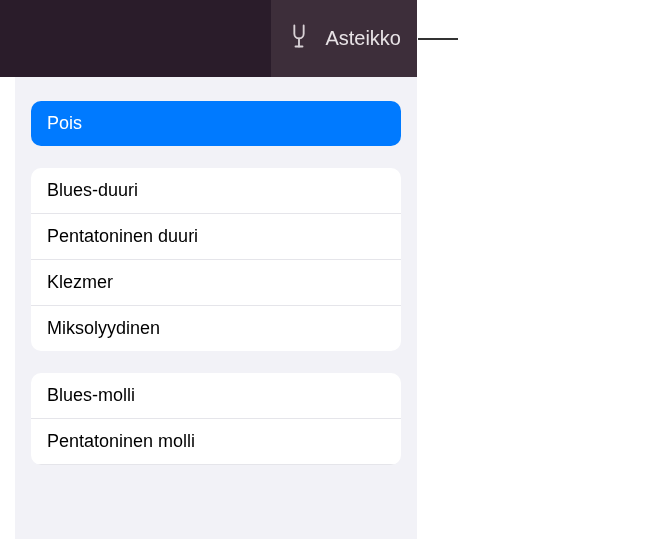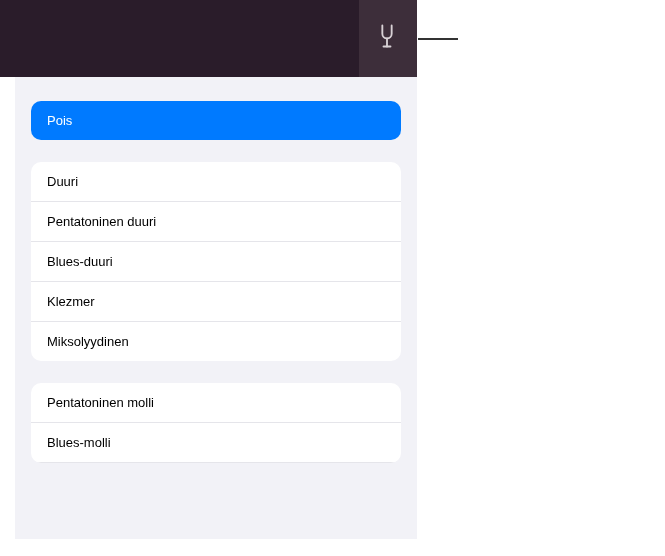--- a/index.html
+++ b/index.html
@@ -56,21 +56,21 @@
       overflow: hidden;
     }
     .group {
       background: #ffffff;
       border-radius: 10px;
       margin-bottom: 22px;
       overflow: hidden;
     }
     .item {
       padding: 12px 16px;
-      font-size: 13px;
+      font-size: 18px;
       color: #000;
       border-bottom: 1px solid #e5e5ea;
       cursor: pointer;
     }
     .item:last-child {
       border-bottom: none;
     }
     .item.selected {
       background: #007aff;
       color: #ffffff;
@@ -86,53 +86,51 @@
 
 <div class="topbar">
   <div class="scale-button">
     <span>
       <svg viewBox="0 0 24 24" fill="none" stroke="#d8d1d5" stroke-width="1.6" stroke-linecap="round">
         <path d="M8 3 v7 a4 4 0 0 0 8 0 V3"></path>
         <line x1="12" y1="14" x2="12" y2="21"></line>
         <line x1="9" y1="21" x2="15" y2="21"></line>
       </svg>
     </span>
+    <span>Asteikko</span>
   </div>
 </div>
 
 <div class="callout-line"></div>
 
 <div class="panel">
 
   <div class="group">
     <div class="item selected">
       <span>Pois</span>
     </div>
   </div>
 
   <div class="group">
     <div class="item">
-      <span>Duuri</span>
+      <span>Blues-duuri</span>
     </div>
     <div class="item">
       <span>Pentatoninen duuri</span>
-    </div>
-    <div class="item">
-      <span>Blues-duuri</span>
     </div>
     <div class="item">
       <span>Klezmer</span>
     </div>
     <div class="item">
       <span>Miksolyydinen</span>
     </div>
   </div>
 
   <div class="group group-last">
     <div class="item">
-      <span>Pentatoninen molli</span>
+      <span>Blues-molli</span>
     </div>
     <div class="item">
-      <span>Blues-molli</span>
+      <span>Pentatoninen molli</span>
     </div>
   </div>
 
 </div>
 
 </body></html>

